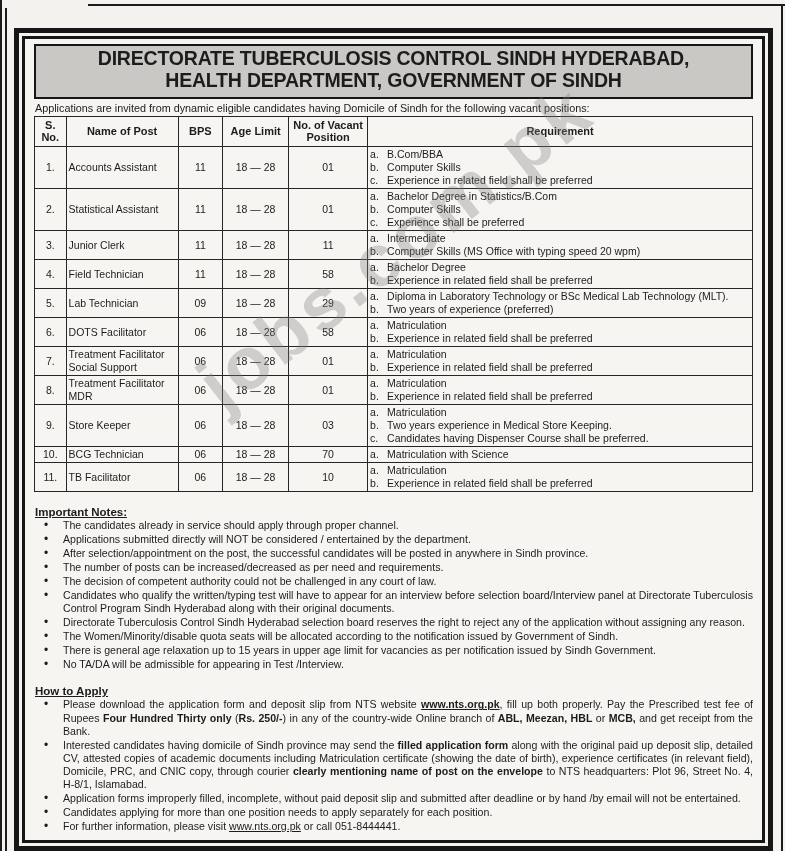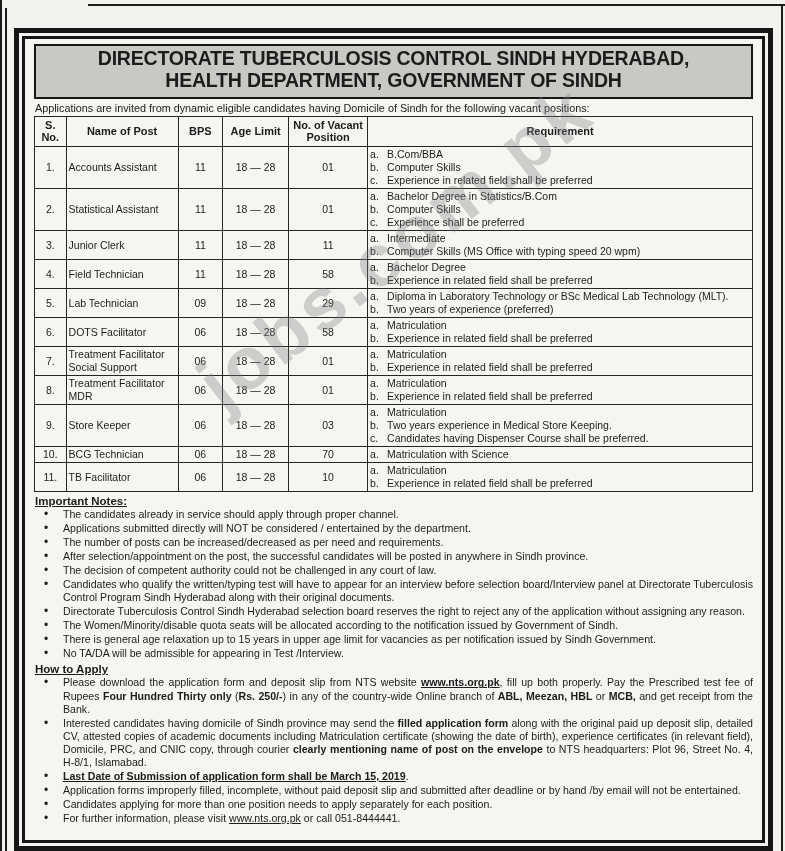--- a/index.html
+++ b/index.html
@@ -43,21 +43,21 @@
   table.positions { width:100%; border-collapse:collapse; background:transparent; }
   table.positions th, table.positions td { border:1.6px solid #262626; }
   table.positions th { font-size:11px; font-weight:bold; padding:2px 1px; line-height:1.15; }
   table.positions td { font-size:10.5px; padding:1px 2px; line-height:1.24; vertical-align:middle; }
   td.c-sno, td.c-bps, td.c-age, td.c-vacant { text-align:center; }
   td.c-post { padding-left:4px;margin-left:32px; }
   td.c-req  { padding-left:4px; }
   .req-line { display:flex; }
   .req-letter { width:17px; flex:0 0 17px; }
 
-  h3.sec { font-size:11.5px; font-weight:bold; text-decoration:underline; margin:3px 0 1px 1px; }
+  h3.sec { font-size:11.5px; font-weight:bold; text-decoration:underline; margin:14px 0 1px 1px; }
   ul.bullets { list-style:none; }
   ul.bullets li {
     position:relative; padding-left:29px; font-size:10.6px; line-height:1.23;
     text-align:justify; margin-bottom:1px;
   }
   ul.bullets li::before { content:"•"; position:absolute; left:10px; top:-1px; font-size:12px; }
 </style>
 </head>
 <body>
 
@@ -294,37 +294,36 @@
             </td>
           </tr>
         </tbody>
     </table>
 
     <div>
       <h3 class="sec">Important Notes:</h3>
       <ul class="bullets">
           <li>The candidates already in service should apply through proper channel.</li>
           <li>Applications submitted directly will NOT be considered / entertained by the department.</li>
+          <li>After selection/appointment on the post, the successful candidates will be posted in anywhere in Sindh province.</li>
           <li>The number of posts can be increased/decreased as per need and requirements.</li>
-          <li>After selection/appointment on the post, the successful candidates will be posted in anywhere in Sindh province.</li>
           <li>The decision of competent authority could not be challenged in any court of law.</li>
           <li>Candidates who qualify the written/typing test will have to appear for an interview before selection board/Interview panel at Directorate Tuberculosis Control Program Sindh Hyderabad along with their original documents.</li>
           <li>Directorate Tuberculosis Control Sindh Hyderabad selection board reserves the right to reject any of the application without assigning any reason.</li>
           <li>The Women/Minority/disable quota seats will be allocated according to the notification issued by Government of Sindh.</li>
           <li>There is general age relaxation up to 15 years in upper age limit for vacancies as per notification issued by Sindh Government.</li>
           <li>No TA/DA will be admissible for appearing in Test /Interview.</li>
         </ul>
     </div>
 
     <div>
       <h3 class="sec">How to Apply</h3>
       <ul class="bullets">
           <li>Please download the application form and deposit slip from NTS website <b><u>www.nts.org.pk</u></b>, fill up both properly. Pay the Prescribed test fee of Rupees <b>Four Hundred Thirty only</b> (<b>Rs. 250/-</b>) in any of the country-wide Online branch of <b>ABL, Meezan, HBL</b> or <b>MCB,</b> and get receipt from the Bank.</li>
           <li>Interested candidates having domicile of Sindh province may send the <b>filled application form</b> along with the original  paid up deposit slip, detailed CV, attested copies of academic documents including Matriculation certificate (showing the date of birth), experience certificates (in relevant field), Domicile, PRC, and CNIC copy, through courier <b>clearly mentioning name of post on the envelope</b> to NTS headquarters: Plot 96, Street No. 4, H-8/1, Islamabad.</li>
-          <li><b><u>Last Date of Submission of application form shall be March 15, 2019</u></b>.</li>
           <li>Application forms improperly filled, incomplete, without paid deposit slip and submitted after deadline or by hand /by email will not be entertained.</li>
           <li>Candidates applying for more than one position needs to apply separately for each position.</li>
           <li>For further information, please visit <u>www.nts.org.pk</u> or call 051-8444441.</li>
         </ul>
     </div>
 
   </div>
 </div>
 
 </body></html>

